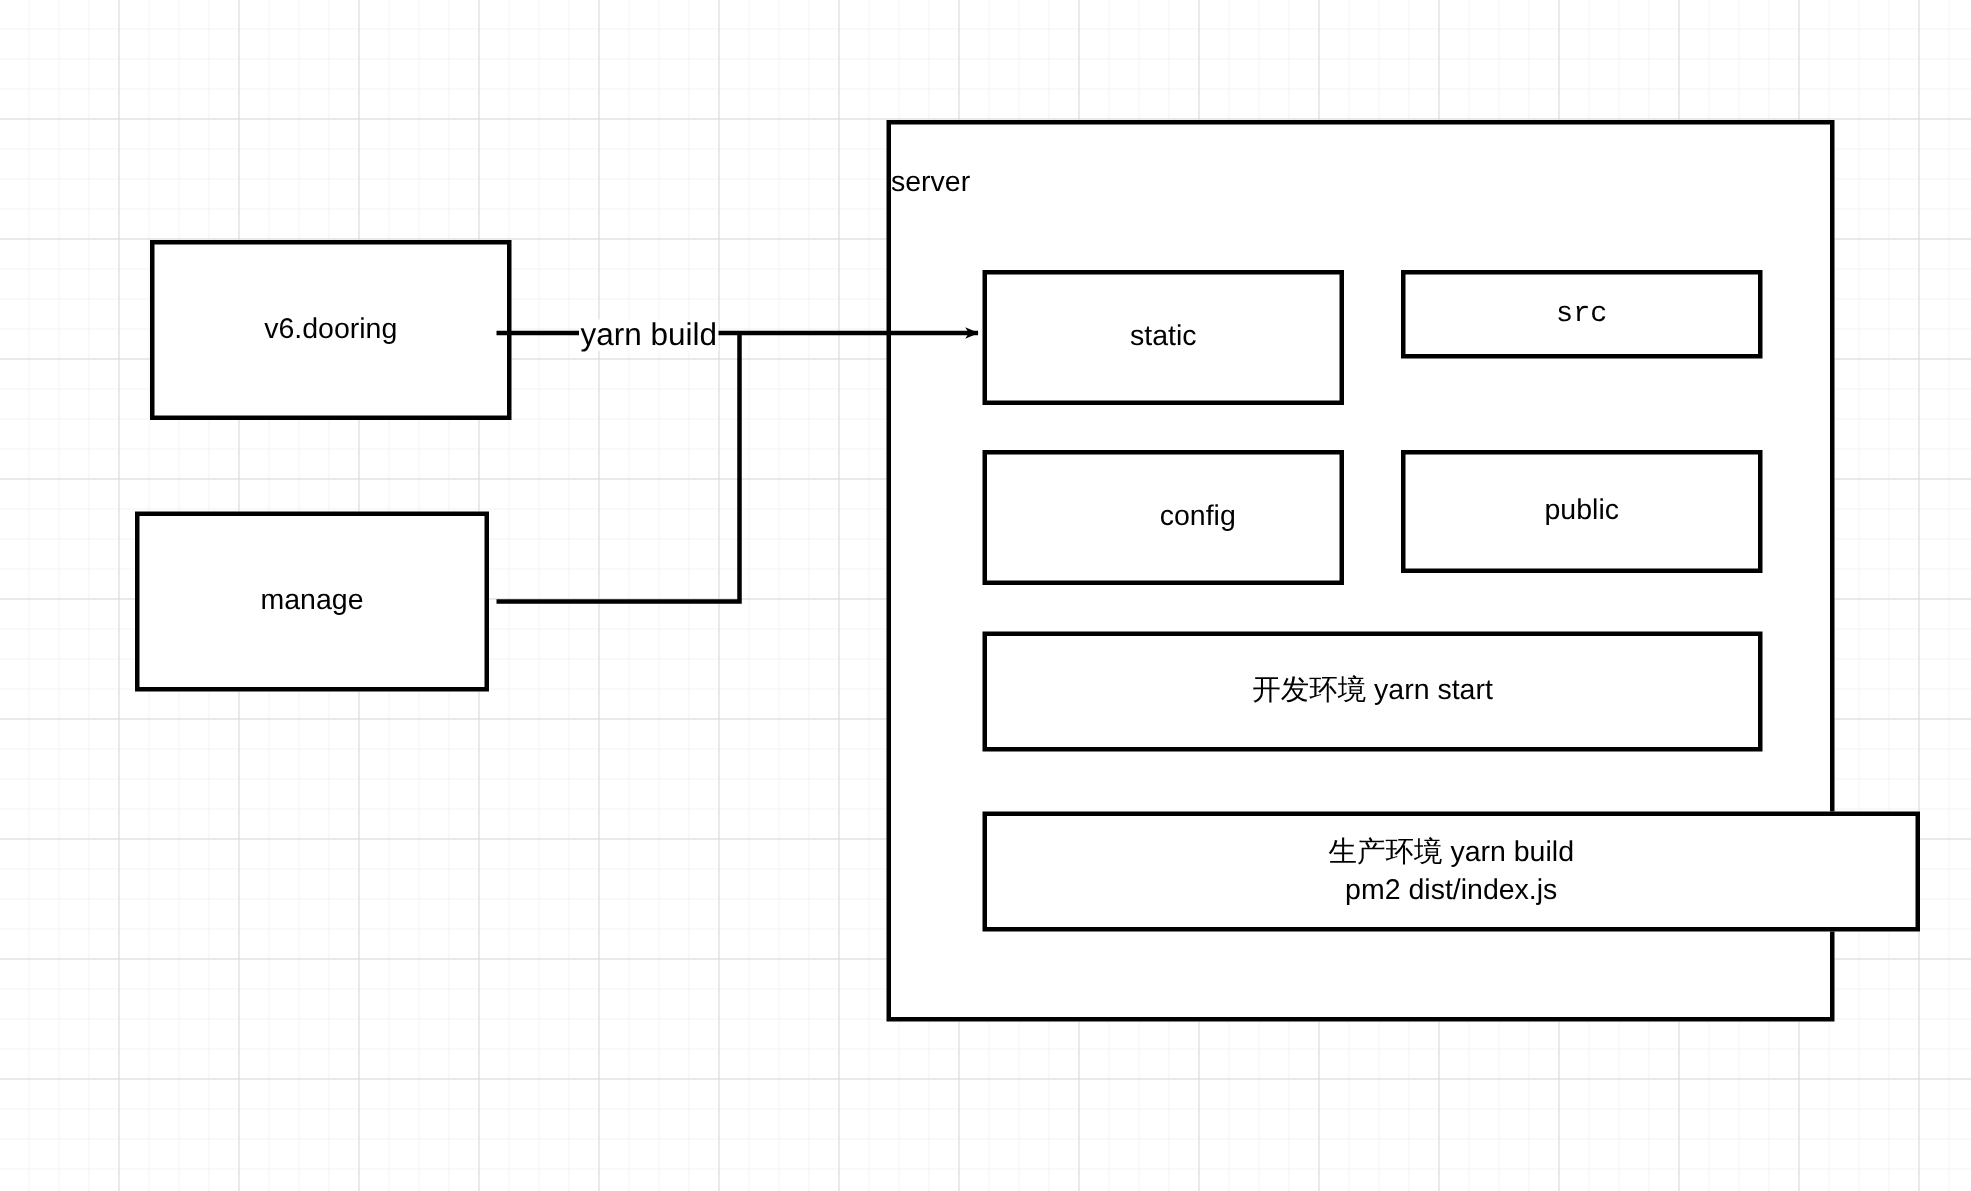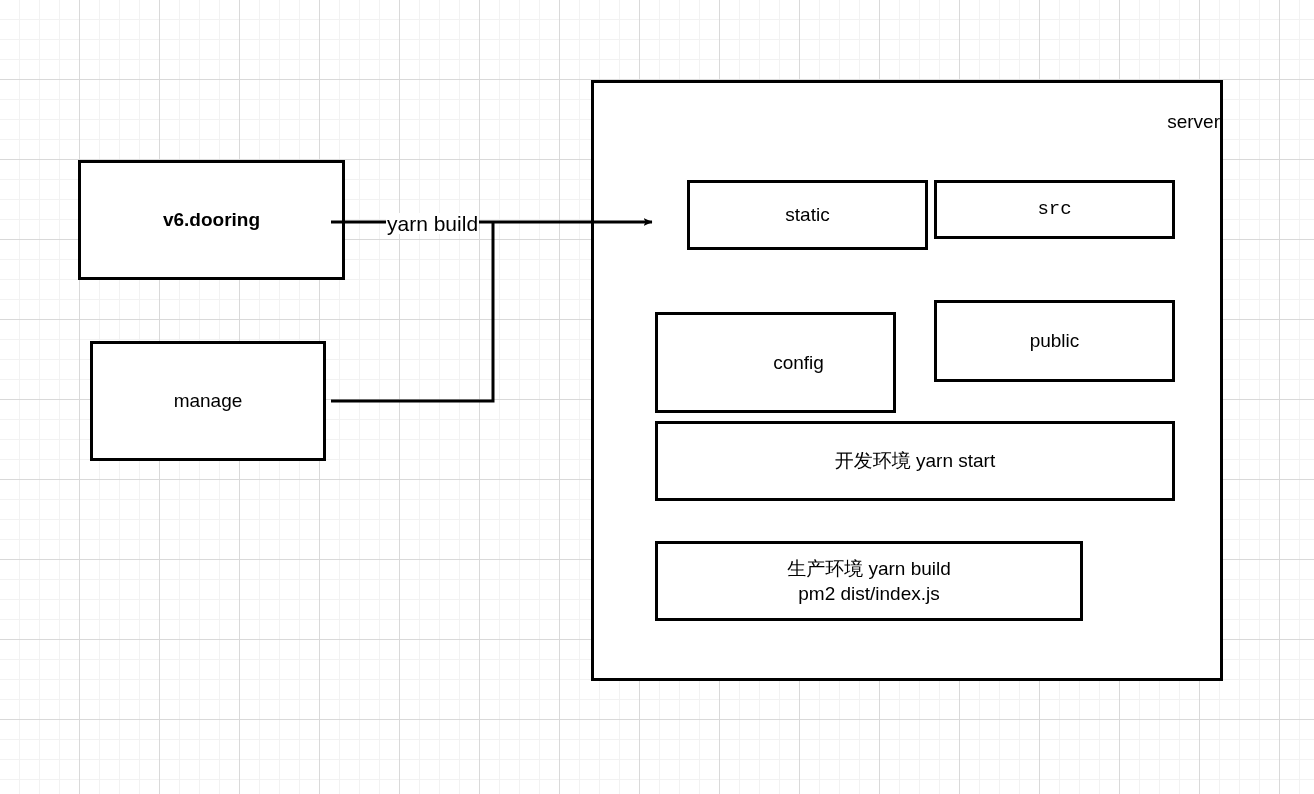--- a/index.html
+++ b/index.html
@@ -47,21 +47,21 @@
     position: absolute;
     box-sizing: border-box;
     border: 3px solid #000000;
     background: #ffffff;
   }
   .container-title {
     position: absolute;
     left: 0;
     right: 0;
     top: 28px;
-    text-align: right;
+    text-align: left;
     font-size: 19px;
     color: #000000;
   }
   .edge-layer {
     position: absolute;
     left: 0;
     top: 0;
     width: 1314px;
     height: 794px;
     pointer-events: none;
@@ -74,53 +74,53 @@
     padding: 0 1px;
     line-height: 1;
     white-space: nowrap;
   }
 </style>
 </head>
 <body>
 
 <div id="canvas">
 
-  <div class="node" style="left:78px; top:160px; width:267px; height:120px;font-weight:bold;">
+  <div class="node" style="left:100px; top:160px; width:241px; height:120px;">
     <span>v6.dooring</span>
   </div>
 
   <div class="node" style="left:90px; top:341px; width:236px; height:120px;">
     <span>manage</span>
   </div>
 
   <div class="container-node" style="left:591px; top:80px; width:632px; height:601px;">
     <div class="container-title">server</div>
   </div>
 
-  <div class="node" style="left:687px; top:180px; width:241px; height:70px;">
+  <div class="node" style="left:655px; top:180px; width:241px; height:90px;">
     <span>static</span>
   </div>
 
   <div class="node" style="left:934px; top:180px; width:241px; height:59px;font-family:Liberation Mono, monospace;">
     <span>src</span>
   </div>
 
-  <div class="node" style="left:655px; top:312px; width:241px; height:101px;padding-left:46px;">
+  <div class="node" style="left:655px; top:300px; width:241px; height:90px;padding-left:46px;">
     <span>config</span>
   </div>
 
   <div class="node" style="left:655px; top:421px; width:520px; height:80px;">
     <span>开发环境 yarn start</span>
   </div>
 
   <div class="node" style="left:934px; top:300px; width:241px; height:82px;">
     <span>public</span>
   </div>
 
-  <div class="node" style="left:655px; top:541px; width:428px; height:80px;">
+  <div class="node" style="left:655px; top:541px; width:625px; height:80px;">
     <span>生产环境 yarn build
 pm2 dist/index.js</span>
   </div>
 
   <svg class="edge-layer" viewBox="0 0 1314 794">
     <defs>
       <marker id="arrowhead" markerWidth="9" markerHeight="9" refX="8.5" refY="4.5" orient="auto" markerUnits="userSpaceOnUse">
         <path d="M 0 0.6 L 9 4.5 L 0 8.4 L 2.3 4.5 Z" fill="#000000"></path>
       </marker>
     </defs>

